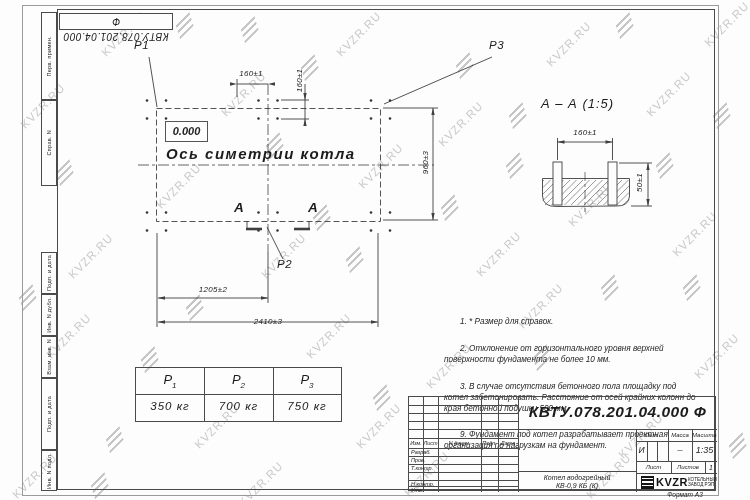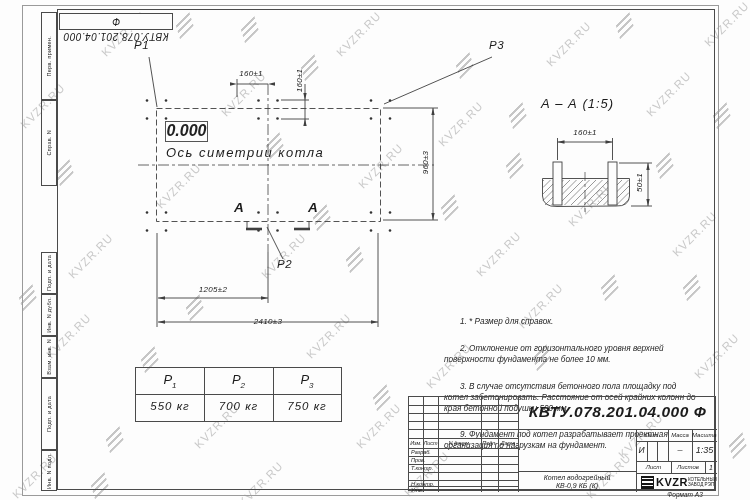--- a/index.html
+++ b/index.html
@@ -22,22 +22,22 @@
   .stamp{left:59px;top:13px;width:114px;height:17px;border:1px solid #4a4a4a;z-index:3;
          box-sizing:border-box;background:#fdfdfd;}
   .stamp span{display:block;text-align:center;line-height:15px;font-size:10px;
               font-style:italic;transform:rotate(180deg);letter-spacing:.5px;}
   svg.linework{left:0;top:0;z-index:4;}
   .lbl{position:absolute;z-index:5;font-style:italic;color:#1c1c1c;}
   .dimlbl{font-size:8px;text-align:center;letter-spacing:.3px;}
   .plabel{font-size:11.5px;letter-spacing:.5px;}
   .rot90{transform:rotate(-90deg);}
   .levelbox{left:165px;top:121px;width:41px;height:19px;border:1px solid #555;background:#fdfdfd;
-            z-index:5;text-align:center;line-height:18px;font-size:16px;font-style:italic;font-weight:bold;}
-  .axis{left:166px;top:145px;font-size:13px;letter-spacing:1.5px;font-weight:400;white-space:nowrap;}
+            z-index:5;text-align:center;line-height:18px;font-size:11px;font-style:italic;font-weight:bold;}
+  .axis{left:166px;top:145px;font-size:15px;letter-spacing:1.5px;font-weight:700;white-space:nowrap;}
   .seclet{font-size:13.5px;font-weight:bold;}
   .notes{left:428px;top:301px;width:288px;z-index:5;font-style:italic;font-size:8.2px;
          line-height:10.9px;color:#1e1e1e;}
   .notes p{margin:16px;text-indent:16px;}
   
   .ltable{left:135px;top:367px;width:207px;height:55px;border:1.2px solid #4a4a4a;z-index:5;box-sizing:border-box;}
   .ltable .vl{position:absolute;top:0;bottom:0;border-left:1px solid #4a4a4a;}
   .ltable .hl{position:absolute;left:0;right:0;border-top:1px solid #4a4a4a;}
   .lcell{position:absolute;text-align:center;font-style:italic;color:#1c1c1c;}
   .lhead{font-size:13px;}
@@ -256,21 +256,21 @@
     <p>9. Фундамент под котел разрабатывает проектная организация по нагрузкам на фундамент.</p>
   </div>
 
   <div class="abs ltable">
     <div class="vl" style="left:68px;"></div>
     <div class="vl" style="left:137px;"></div>
     <div class="hl" style="top:26px;"></div>
     <div class="lcell lhead" style="left:0;top:4px;width:68px;"><span>P</span><sub>1</sub></div>
     <div class="lcell lhead" style="left:68px;top:4px;width:69px;"><span>P</span><sub>2</sub></div>
     <div class="lcell lhead" style="left:137px;top:4px;width:68px;"><span>P</span><sub>3</sub></div>
-    <div class="lcell lval" style="left:0;top:32px;width:68px;">550 кг</div>
+    <div class="lcell lval" style="left:0;top:32px;width:68px;">350 кг</div>
     <div class="lcell lval" style="left:68px;top:32px;width:69px;">700 кг</div>
     <div class="lcell lval" style="left:137px;top:32px;width:68px;">750 кг</div>
   </div>
 
   <div class="abs tb">
 
     <div class="vl" style="left:14px;top:0;height:95px;"></div>
     <div class="vl" style="left:29px;top:0;height:95px;"></div>
     <div class="vl" style="left:72px;top:0;height:95px;"></div>
     <div class="vl" style="left:89px;top:0;height:95px;"></div>

